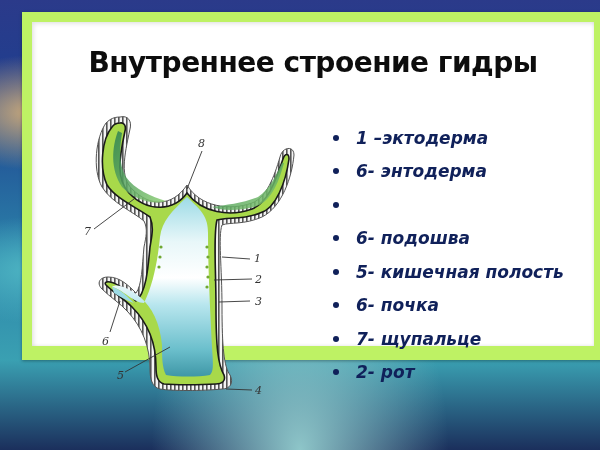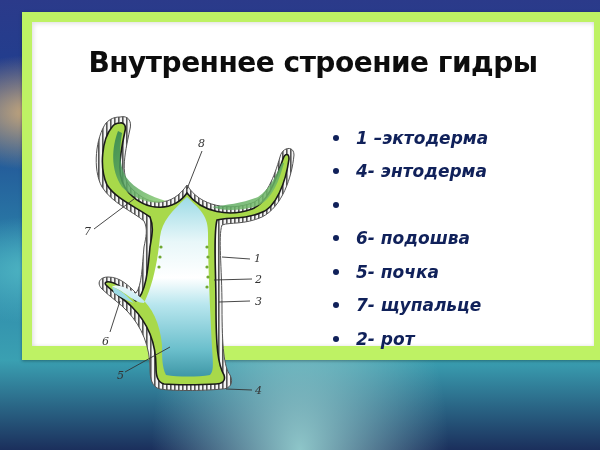--- a/index.html
+++ b/index.html
@@ -130,32 +130,36 @@
     </svg>
   </div>
 
   <ul class="legend">
     <li>
         <span class="bullet"></span>
         <span>1 –эктодерма</span>
       </li>
     <li>
         <span class="bullet"></span>
-        <span>4- энтодерма</span>
+        <span>6- энтодерма</span>
       </li>
     <li>
         <span class="bullet"></span>
       </li>
     <li>
         <span class="bullet"></span>
         <span>6- подошва</span>
       </li>
     <li>
         <span class="bullet"></span>
-        <span>5- почка</span>
+        <span>5- кишечная полость</span>
+      </li>
+    <li>
+        <span class="bullet"></span>
+        <span>6- почка</span>
       </li>
     <li>
         <span class="bullet"></span>
         <span>7- щупальце</span>
       </li>
     <li>
         <span class="bullet"></span>
         <span>2- рот</span>
       </li>
   </ul>

